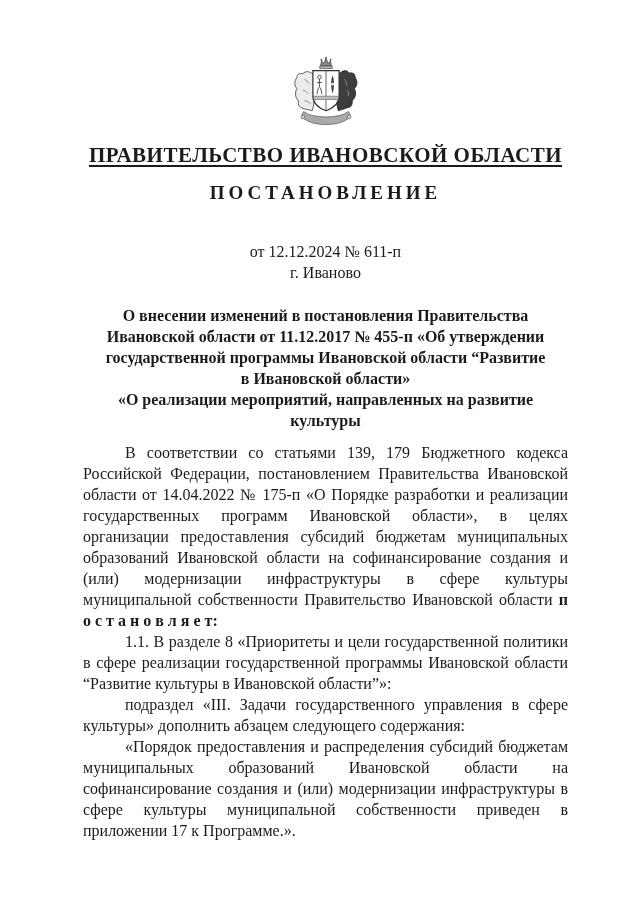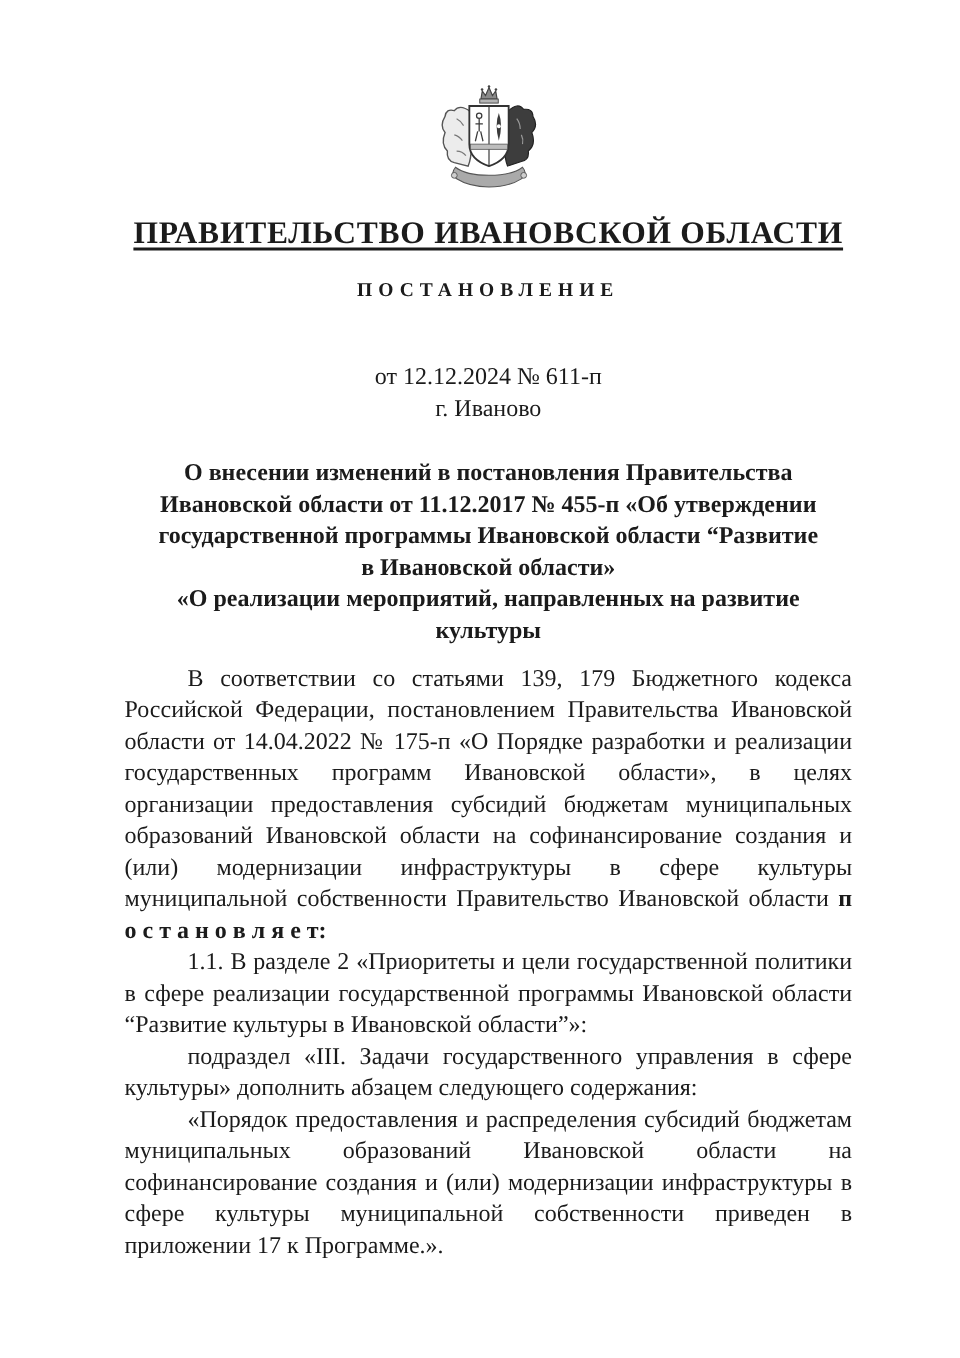--- a/index.html
+++ b/index.html
@@ -30,21 +30,21 @@
     font-size: 21px;
     line-height: 24px;
     font-weight: bold;
     letter-spacing: 0.5px;
     text-align: center;
     text-decoration: underline;
     text-underline-offset: 3px;
   }
   .doc-type {
     margin: 15px 0 14px 0;
-    font-size: 13px;
+    font-size: 19px;
     line-height: 22px;
     font-weight: bold;
     letter-spacing: 4px;
     text-align: center;
   }
   .date-line {
     margin-top: 37px;
     font-size: 16px;
     line-height: 21px;
     text-align: center;
@@ -122,20 +122,20 @@
     <div class="doc-title">
       <div>О внесении изменений в постановления Правительства</div>
       <div>Ивановской области от 11.12.2017 № 455-п «Об утверждении</div>
       <div>государственной программы Ивановской области “Развитие</div>
       <div>в Ивановской области»</div>
       <div>«О реализации мероприятий, направленных на развитие культуры</div>
     </div>
 
     <div class="body-text">
       <p><span>В соответствии со статьями 139, 179 Бюджетного кодекса Российской Федерации, постановлением Правительства Ивановской области от 14.04.2022 № 175-п «О Порядке разработки и реализации государственных программ Ивановской области», в целях организации предоставления субсидий бюджетам муниципальных образований Ивановской области на софинансирование создания и (или) модернизации инфраструктуры в сфере культуры муниципальной собственности Правительство Ивановской области </span><span class="bold-spaced">п о с т а н о в л я е т:</span></p>
-      <p>1.1. В разделе 2 «Приоритеты и цели государственной политики в сфере реализации государственной программы Ивановской области “Развитие культуры в Ивановской области”»:</p>
+      <p>1.1. В разделе 8 «Приоритеты и цели государственной политики в сфере реализации государственной программы Ивановской области “Развитие культуры в Ивановской области”»:</p>
       <p>подраздел «III. Задачи государственного управления в сфере культуры» дополнить абзацем следующего содержания:</p>
       <p>«Порядок предоставления и распределения субсидий бюджетам муниципальных образований Ивановской области на софинансирование создания и (или) модернизации инфраструктуры в сфере культуры муниципальной собственности приведен в приложении 17 к Программе.».</p>
 
     </div>
 
   </div>
 </div>
 
 </body></html>

